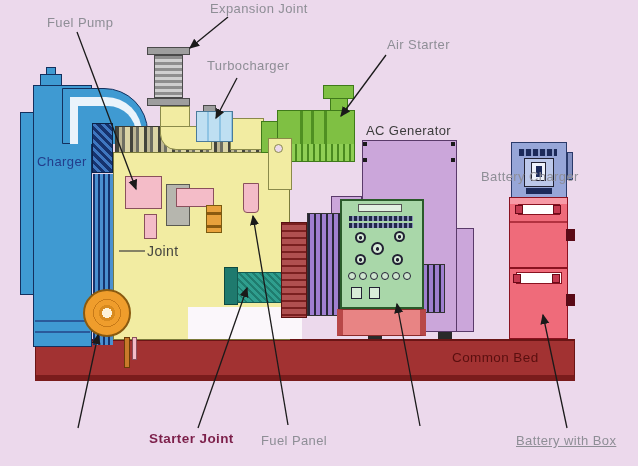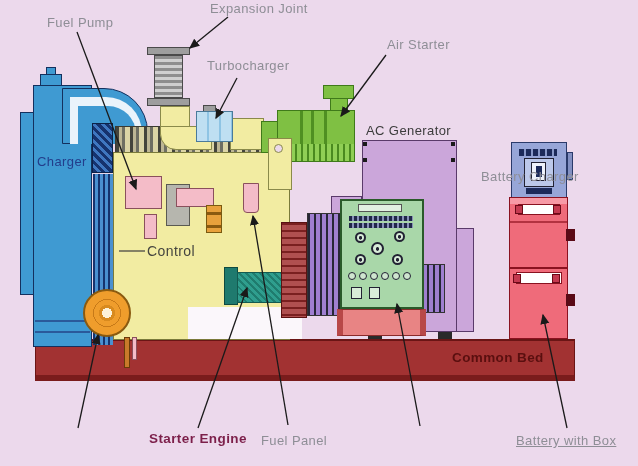--- a/index.html
+++ b/index.html
@@ -2,21 +2,21 @@
 <html style="--bg: #ecd9ec; --bed_red: #a23232; --bed_dark: #7a1c1c; --bed_edge: #6a1515; --radiator_blue: #3f9ad2; --radiator_navy: #14305e; --engine_yellow: #f2eca2; --engine_edge: #7a7a3a; --pink: #f4bcc8; --pink_edge: #8a505c; --orange: #ef9d2c; --teal: #2f9e8e; --lavender: #cba6da; --lavender_edge: #5a3a6a; --panel_green: #a9d7a9; --panel_edge: #2a5a2a; --af_green: #7fc043; --af_edge: #3f7a1a; --battery_red: #ef6b7a; --battery_edge: #8a1220; --charger_blue: #97a6d8; --charger_edge: #2a3a6a; --flange_gray: #9e9e9e; --turbo_blue: #bfdff2; --leader: #1a1a1a; --label_gray: #8e8e96; --label_dark: #3c3c3c; --label_maroon: #7c1f4a; --bed_text: #5a0f0f; --radiator_text: #233d8b;"><head>
 <meta charset="utf-8">
 <style>
   html,body{margin:0;padding:0;background:#ecd9ec;}
   .scene{position:relative;width:638px;height:466px;background:var(--bg);overflow:hidden;
          font-family:"Liberation Sans",sans-serif;}
   .p{position:absolute;box-sizing:border-box;}
   .lb{position:absolute;z-index:60;font-size:13px;letter-spacing:.4px;color:var(--label_gray);white-space:nowrap;}
   .lb.dark{color:var(--label_dark);}
   .lb.maroon{color:var(--label_maroon);font-weight:bold;font-size:13.5px;}
-  .lb.bedtext{color:var(--bed_text);font-weight:700;font-size:13.5px;}
+  .lb.bedtext{color:var(--bed_text);font-weight:400;font-size:13.5px;}
   .lb.radtext{color:var(--radiator_text);}
   .lb.engtext{color:#45453f;font-size:14px;}
   .gauge{position:absolute;box-sizing:border-box;border:2px solid #223;border-radius:50%;
          background:radial-gradient(circle at 50% 55%, #223 0 1.5px, #d8ecd8 2px);}
   .switch{position:absolute;box-sizing:border-box;border:1.5px solid #223;border-radius:50%;background:#cfe6cf;}
   svg.leaders{position:absolute;left:0;top:0;z-index:50;pointer-events:none;}
 </style>
 </head>
 <body>
 
@@ -160,19 +160,19 @@
     <line x1="119" y1="251" x2="145" y2="251" stroke="#3c3c3c" stroke-width="1.2"></line>
   </svg>
 
   <div class="lb" style="left:47px;top:15px;">Fuel Pump</div>
   <div class="lb" style="left:210px;top:1px;">Expansion Joint</div>
   <div class="lb" style="left:207px;top:58px;">Turbocharger</div>
   <div class="lb" style="left:387px;top:37px;">Air Starter</div>
   <div class="lb dark" style="left:366px;top:123px;">AC Generator</div>
   <div class="lb" style="left:481px;top:121px;margin-top:48px;">Battery Charger</div>
   <div class="lb radtext" style="left:37px;top:154px;">Charger</div>
-  <div class="lb engtext" style="left:147px;top:243px;">Control</div>
+  <div class="lb engtext" style="left:147px;top:243px;">Joint</div>
   <div class="lb bedtext" style="left:452px;top:350px;">Common Bed</div>
-  <div class="lb maroon" style="left:149px;top:431px;">Starter Engine</div>
+  <div class="lb maroon" style="left:149px;top:431px;">Starter Joint</div>
   <div class="lb" style="left:261px;top:433px;">Fuel Panel</div>
   <div class="lb" style="left:516px;top:433px;text-decoration:underline;">Battery with Box</div>
 
 </div>
 
 </body></html>

